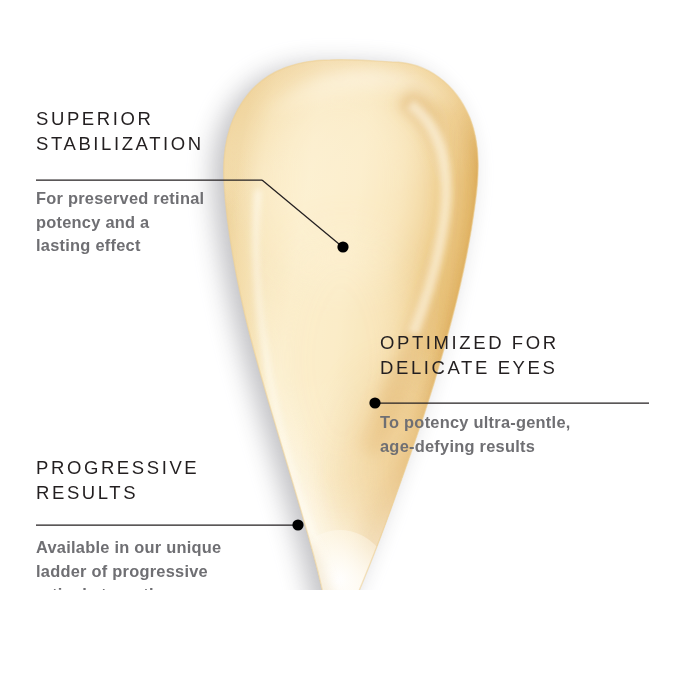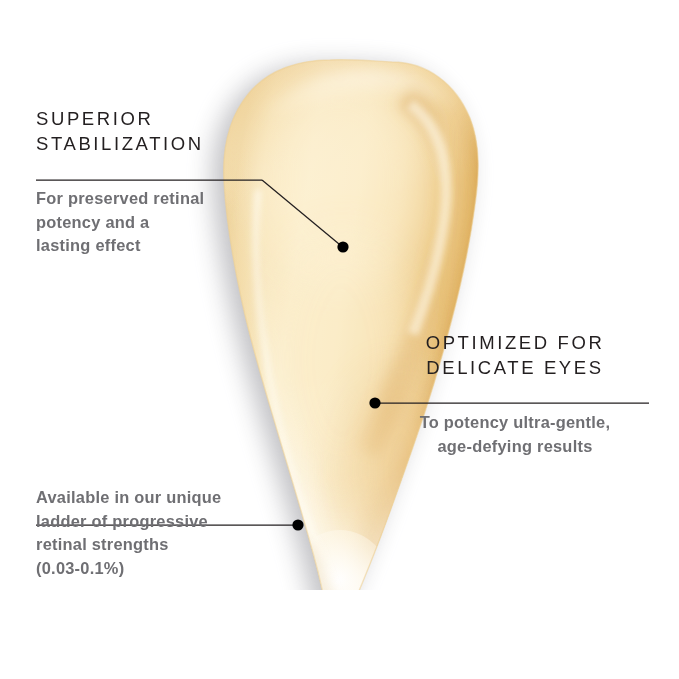--- a/index.html
+++ b/index.html
@@ -65,21 +65,21 @@
     text-align: left;
   }
   #callout-superior .callout-body {
     margin-top: 31px;
   }
 
   #callout-optimized {
     left: 380px;
     top: 330px;
     width: 270px;
-    text-align: center;
+    text-align: left;
   }
   #callout-optimized .callout-body {
     margin-top: 31px;
   }
 
   #callout-progressive {
     left: 36px;
     top: 455px;
     width: 250px;
     text-align: left;
@@ -277,19 +277,21 @@
   </div>
 
   <div class="callout" id="callout-optimized">
     <div class="callout-title">OPTIMIZED FOR
 DELICATE EYES</div>
     <div class="callout-body">To potency ultra-gentle,
 age-defying results</div>
   </div>
 
   <div class="callout" id="callout-progressive">
+    <div class="callout-title">PROGRESSIVE
+RESULTS</div>
     <div class="callout-body">Available in our unique
 ladder of progressive
 retinal strengths
 (0.03-0.1%)</div>
   </div>
 
 </div>
 
 </body></html>

